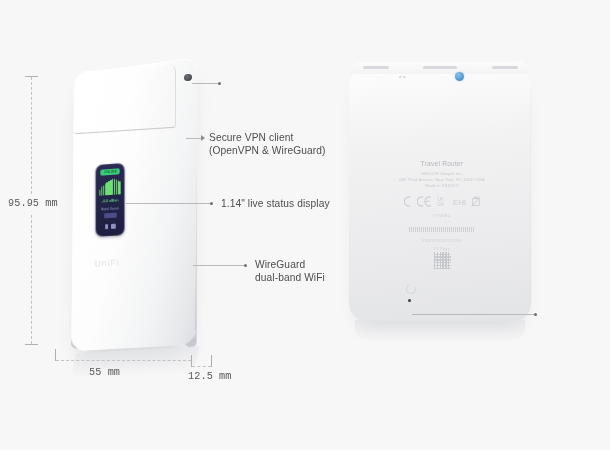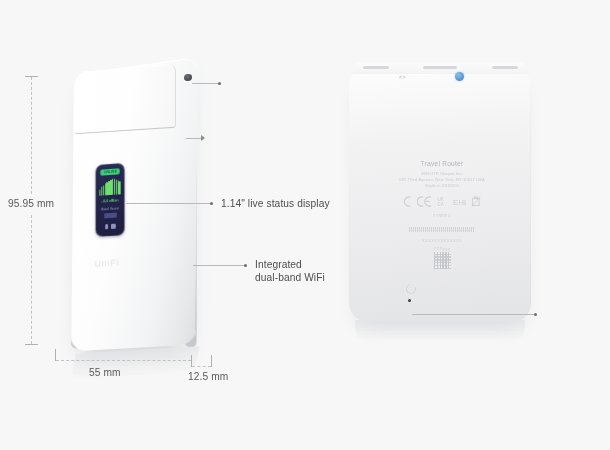--- a/index.html
+++ b/index.html
@@ -28,20 +28,21 @@
     letter-spacing: 0.1px;
     white-space: pre-line;
     font-family: "Liberation Sans", sans-serif;
   }
   .dim-text {
     position: absolute;
     font-size: 10.2px;
     color: #5a5a5c;
     letter-spacing: 0.1px;
     white-space: nowrap;
+    font-family: Liberation Mono, monospace;
   }
   .leader {
     position: absolute;
     height: 1px;
     background: #b9b9bb;
   }
   .leader-dot {
     position: absolute;
     width: 3px;
     height: 3px;
@@ -498,28 +499,30 @@
     <span class="reset-icon"></span>
     <span class="reset-hole"></span>
     <div class="back-reflection"></div>
   </div>
 
   <div class="leader" style="left:192px; top:83px; width:27px;"></div>
   <div class="leader-dot" style="left:218px; top:82px;"></div>
 
   <div class="leader" style="left:186px; top:138px; width:16px;"></div>
   <div class="leader-arrow" style="left:201px; top:135px;"></div>
+  <div class="callout-text" style="left:209px; top:131px;">Secure VPN client
+(OpenVPN &amp; WireGuard)</div>
 
   <div class="leader" style="left:126px; top:203px; width:85px;"></div>
   <div class="leader-dot" style="left:210px; top:202px;"></div>
   <div class="callout-text" style="left:221px; top:197px;">1.14" live status display</div>
 
   <div class="leader" style="left:193px; top:265px; width:52px;"></div>
   <div class="leader-dot" style="left:244px; top:264px;"></div>
-  <div class="callout-text" style="left:255px; top:258px;">Integrated
+  <div class="callout-text" style="left:255px; top:258px;">WireGuard
 dual-band WiFi</div>
 
   <div class="leader" style="left:412px; top:314px; width:123px;"></div>
   <div class="leader-dot" style="left:534px; top:313px;"></div>
 
   <div class="dim-cap-h" style="left:25px; top:76px; width:13px;"></div>
   <div class="dim-v" style="left:31px; top:77px; height:117px;"></div>
   <div class="dim-text" style="left:8px; top:198px;">95.95 mm</div>
   <div class="dim-v" style="left:31px; top:215px; height:129px;"></div>
   <div class="dim-cap-h" style="left:25px; top:344px; width:13px;"></div>

